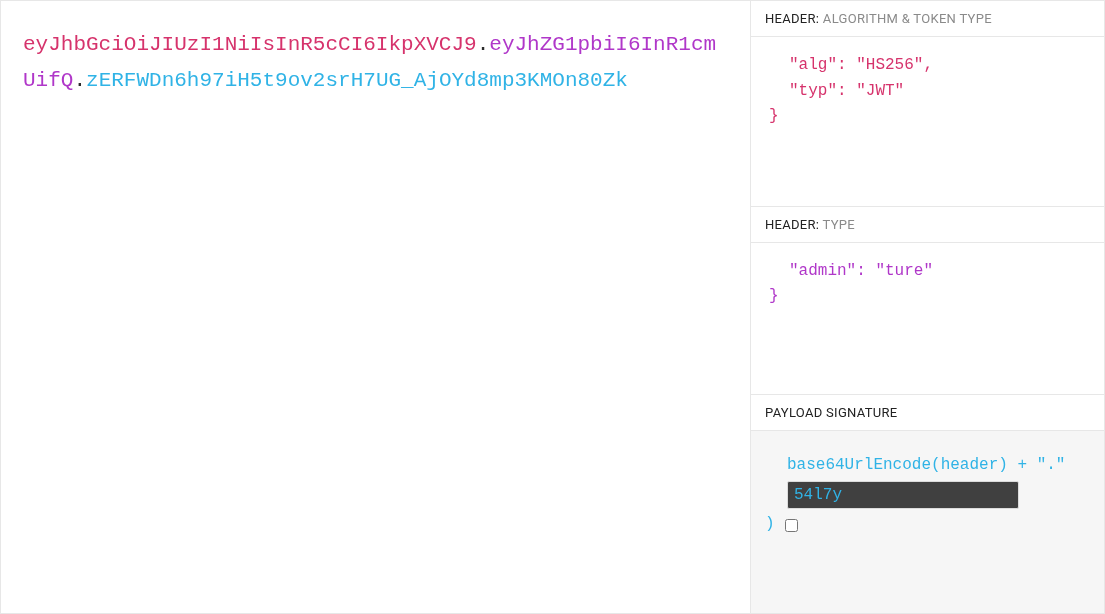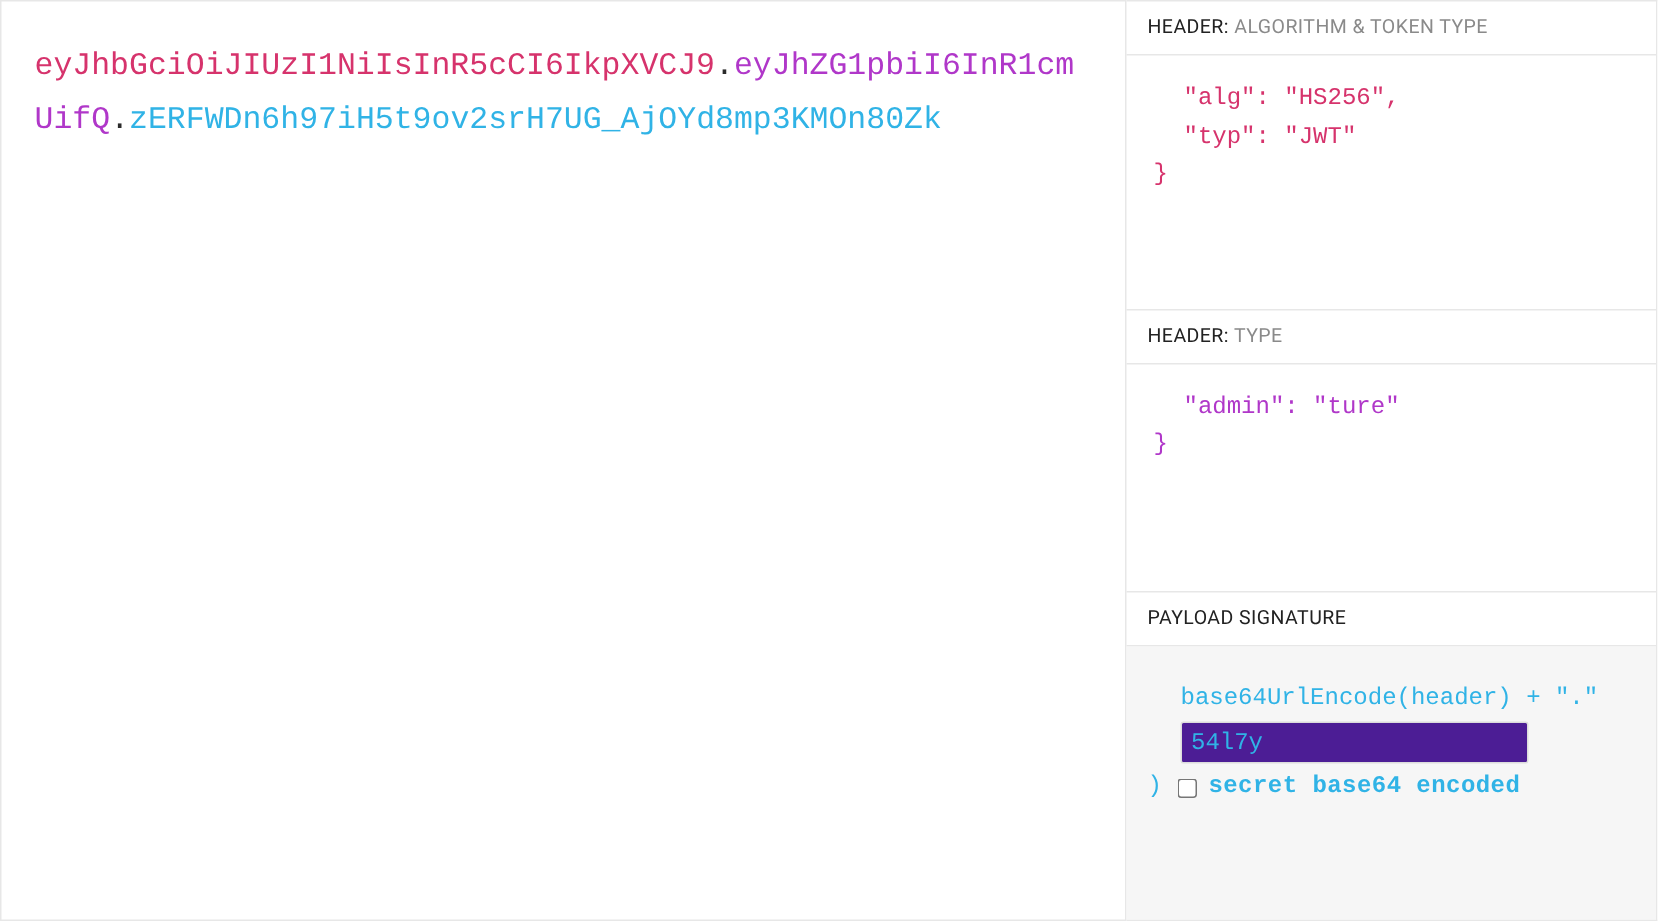--- a/index.html
+++ b/index.html
@@ -65,21 +65,21 @@
     }
     .sig-line1 { }
     .sig-line-indent { padding-left: 22px; }
     .secret-input {
       font-family: inherit;
       font-size: 16px;
       color: #30b3e6;
       border: 1px solid #dcdcdc;
       padding: 4px 6px;
       width: 232px;
-      background: #4c1d95;
+      background: #404040;
       border-radius: 2px;
       vertical-align: middle;
     }
     .checkbox-row {
       padding-left: 0;
       display: flex;
       align-items: center;
       gap: 6px;
     }
     .checkbox-row .paren { color: #30b3e6; }
@@ -132,17 +132,16 @@
     <span>PAYLOAD SIGNATURE</span>
   </div>
   <div class="sig-body mono">
     <div class="sig-line-indent">base64UrlEncode(header) + "."</div>
     <div class="sig-line-indent">
       <input type="text" class="secret-input mono" value="54l7y" style="">
     </div>
     <div class="checkbox-row">
       <span class="paren">)</span>
       <input type="checkbox" style="">
-      <label>secret base64 encoded</label>
     </div>
   </div>
 
 </div>
 
 </body></html>

